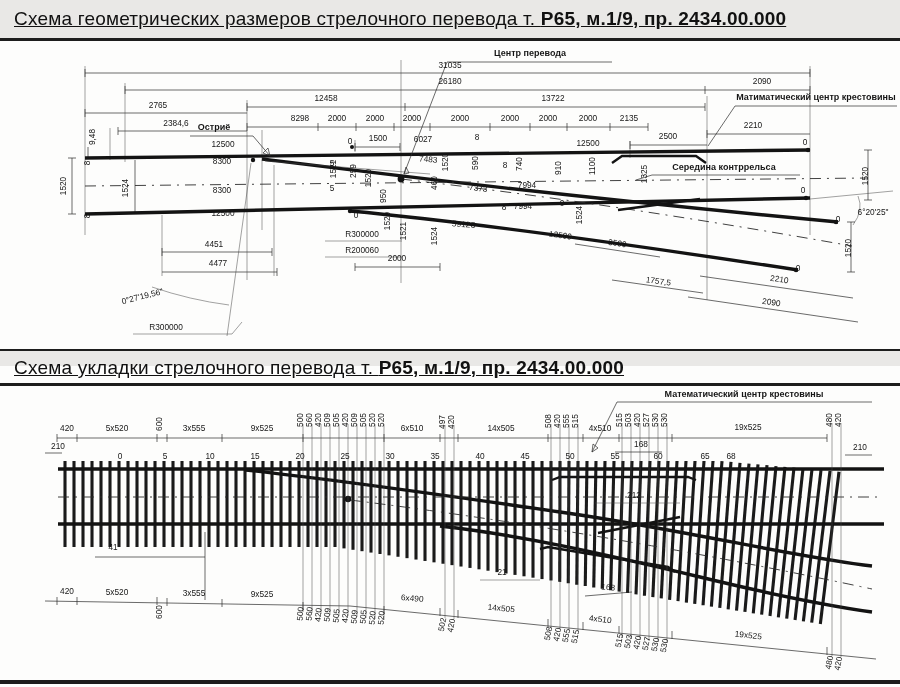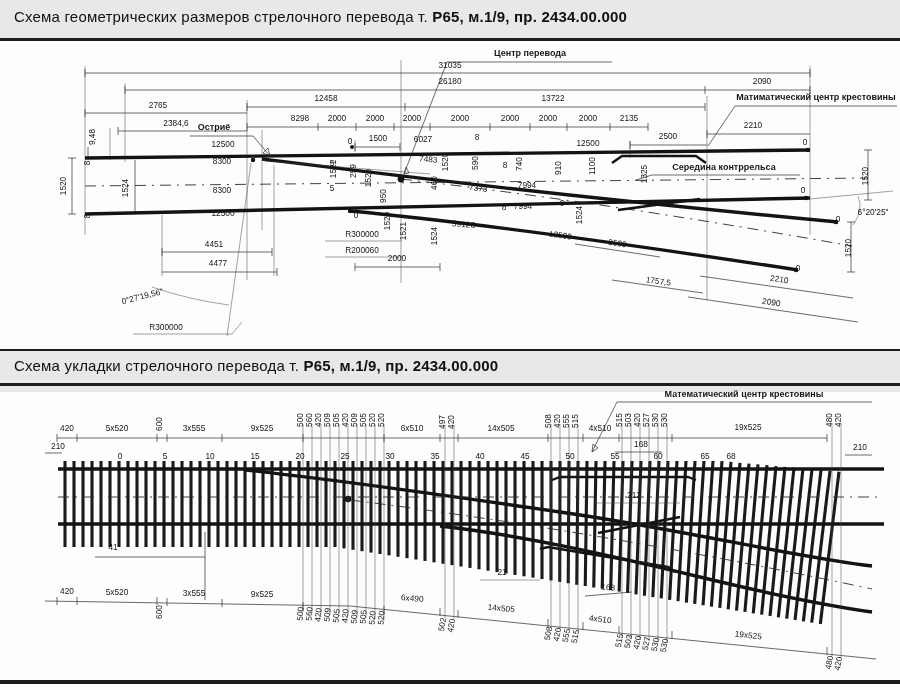--- a/index.html
+++ b/index.html
@@ -1,18 +1,18 @@
 <!DOCTYPE html>
 <html><head>
 <meta charset="utf-8">
 <style>
   html,body{margin:0;padding:0;}
   body{width:900px;height:687px;position:relative;background:#fdfdfc;font-family:"Liberation Sans",sans-serif;overflow:hidden;}
   .band{position:absolute;left:0;width:900px;background:#e9e8e6;color:#111;}
-  .band .ttl{padding:8px 15px 7px 14px;font-size:15px;letter-spacing:.2px;}
+  .band .ttl{padding:8px 15px 7px 14px;font-size:19px;letter-spacing:.2px;text-decoration:underline;}
   .band .b{font-weight:bold;}
   .rule{position:absolute;left:0;width:900px;background:#1d1d1d;}
   svg{position:absolute;left:0;}
   svg text{fill:#161616;font-family:"Liberation Sans",sans-serif;}
   text.dim{font-size:8.3px;text-anchor:middle;}
   text.co{font-size:9px;text-anchor:middle;font-weight:bold;}
   .thin{stroke:#2b2b2b;stroke-width:0.7;fill:none;}
   .hair{stroke:#444;stroke-width:0.5;fill:none;}
   .rail{stroke:#131313;stroke-width:3.4;fill:none;}
   .rail2{stroke:#131313;stroke-width:2.4;fill:none;}
@@ -168,21 +168,21 @@
       <text x="504" y="210" class="dim">8</text>
       <text x="473" y="228" class="dim">8</text>
       <text x="530" y="56" class="co">Центр перевода</text>
       <text x="816" y="100" class="co">Матиматический центр крестовины</text>
       <text x="214" y="130" class="co">Остриё</text>
       <text x="724" y="170" class="co">Середина контррельса</text>
     </g>
 </svg>
 
 <div class="rule" style="top:349px;height:2px;"></div>
-<div class="band" style="top:351px;height:41px;">
+<div class="band" style="top:351px;height:15px;">
   <div class="ttl" style="padding-top:6px;"><span>Схема укладки стрелочного перевода т. </span><span class="b">Р65, м.1/9, пр. 2434.00.000</span></div>
 </div>
 <div class="rule" style="top:383px;height:3px;"></div>
 
 <svg id="svg-bot" width="900" height="297" viewBox="0 386 900 297" style="top:386px;">
   <g id="bot-sleepers">
       <line x1="65" y1="461" x2="65" y2="547" stroke="#1a1a1a" stroke-width="3.1"></line>
       <line x1="74" y1="461" x2="74" y2="547" stroke="#1a1a1a" stroke-width="3.1"></line>
       <line x1="83" y1="461" x2="83" y2="547" stroke="#1a1a1a" stroke-width="3.1"></line>
       <line x1="92" y1="461" x2="92" y2="547" stroke="#1a1a1a" stroke-width="3.1"></line>

